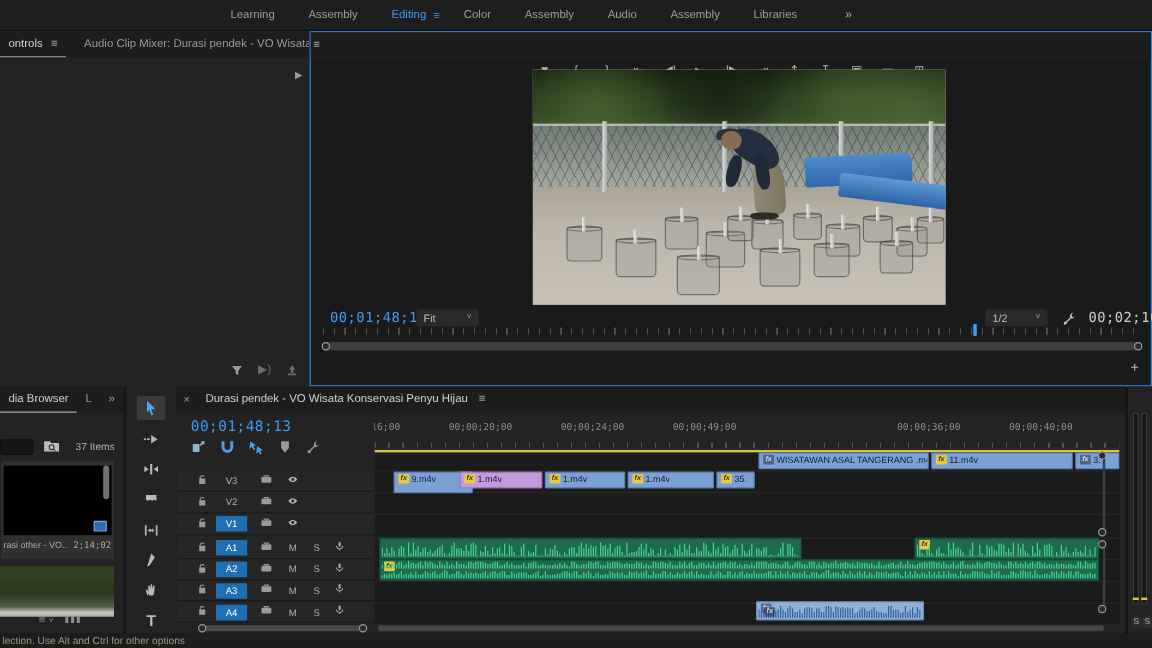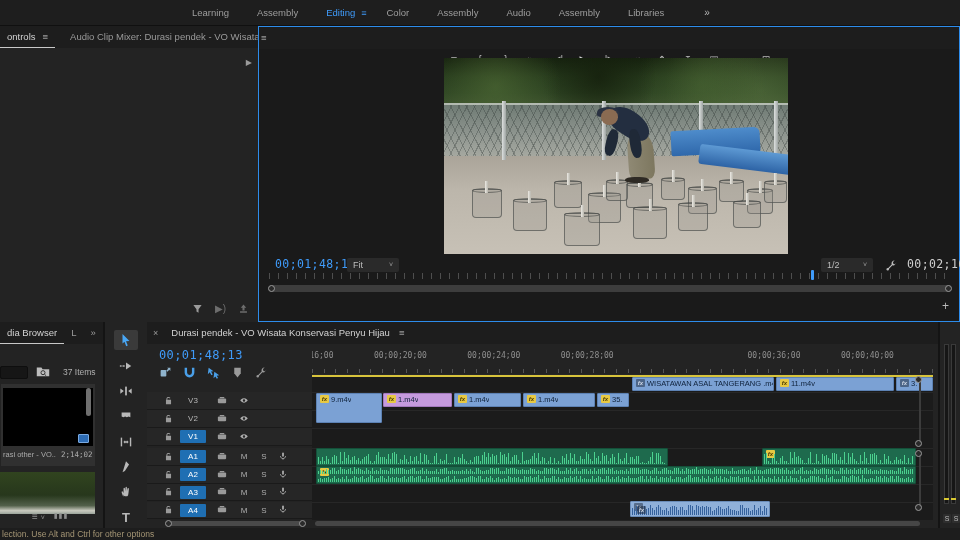--- a/index.html
+++ b/index.html
@@ -372,21 +372,21 @@
         </svg>
       <svg width="13" height="13" viewBox="0 0 16 16">
           <path fill="#9a9a9a" d="M13.8 4.2a3.6 3.6 0 0 1-4.6 3.6L5 12l-.4 1.8-1.9.5-1-1 .5-1.9L4 11l4.2-4.2A3.6 3.6 0 0 1 11.6 2L9.8 3.8l.6 2.4 2.4.6z"></path>
         </svg>
     </div>
     <div id="tl-ruler">
         <div id="tl-ticks"></div>
         <span class="rlabel mono" style="left: -5px;">00;00;16;00</span>
         <span class="rlabel mono" style="left: 88.4px;">00;00;20;00</span>
         <span class="rlabel mono" style="left: 181.8px;">00;00;24;00</span>
-        <span class="rlabel mono" style="left: 275.2px;">00;00;28;00</span>
+        <span class="rlabel mono" style="left: 275.2px;">00;00;49;00</span>
         <span class="rlabel mono" style="left: 368.6px; margin-top: 37px;">00;00;32;00</span>
         <span class="rlabel mono" style="left: 462px;">00;00;36;00</span>
         <span class="rlabel mono" style="left: 555.4px;">00;00;40;00</span>
       </div>
     <div id="tl-headers">
         <div class="trow" style="top: 18px; height: 18px;">
           <span class="lock icon-svg"><svg width="11" height="11" viewBox="0 0 16 16">
               <path fill="#9a9a9a" d="M5 7V5.4C5 3.9 6.3 3 8 3c1.3 0 2.3.5 2.8 1.4l-1.2.7C9.3 4.5 8.7 4.3 8 4.3c-1 0-1.7.5-1.7 1.2V7h5.4v6.5H4.3V7z"></path>
             </svg></span>
           <span class="tname">V3</span>
@@ -526,21 +526,21 @@
           <span class="lbl">WISATAWAN ASAL TANGERANG .m4v [</span>
         </div>
         <div class="clip c-blue" style="left: 464px; width: 118px; top: 3px; height: 14px;">
           <span class="fxb yellow">fx</span>
           <span class="lbl">11.m4v</span>
         </div>
         <div class="clip c-blue" style="left: 584px; width: 37px; top: 3px; height: 14px;">
           <span class="fxb dim">fx</span>
           <span class="lbl">3.</span>
         </div>
-        <div class="clip c-blue" style="left: 4px; width: 66px; top: 19px; height: 30px;">
+        <div class="clip c-blue" style="left: 16px; width: 66px; top: 19px; height: 18px;">
           <span class="fxb yellow">fx</span>
           <span class="lbl">9.m4v</span>
         </div>
         <div class="clip c-purple" style="left: 71px; width: 69px; top: 19px; height: 14px;">
           <span class="fxb yellow">fx</span>
           <span class="lbl">1.m4v</span>
         </div>
         <div class="clip c-blue" style="left: 142px; width: 67px; top: 19px; height: 14px;">
           <span class="fxb yellow">fx</span>
           <span class="lbl">1.m4v</span>

